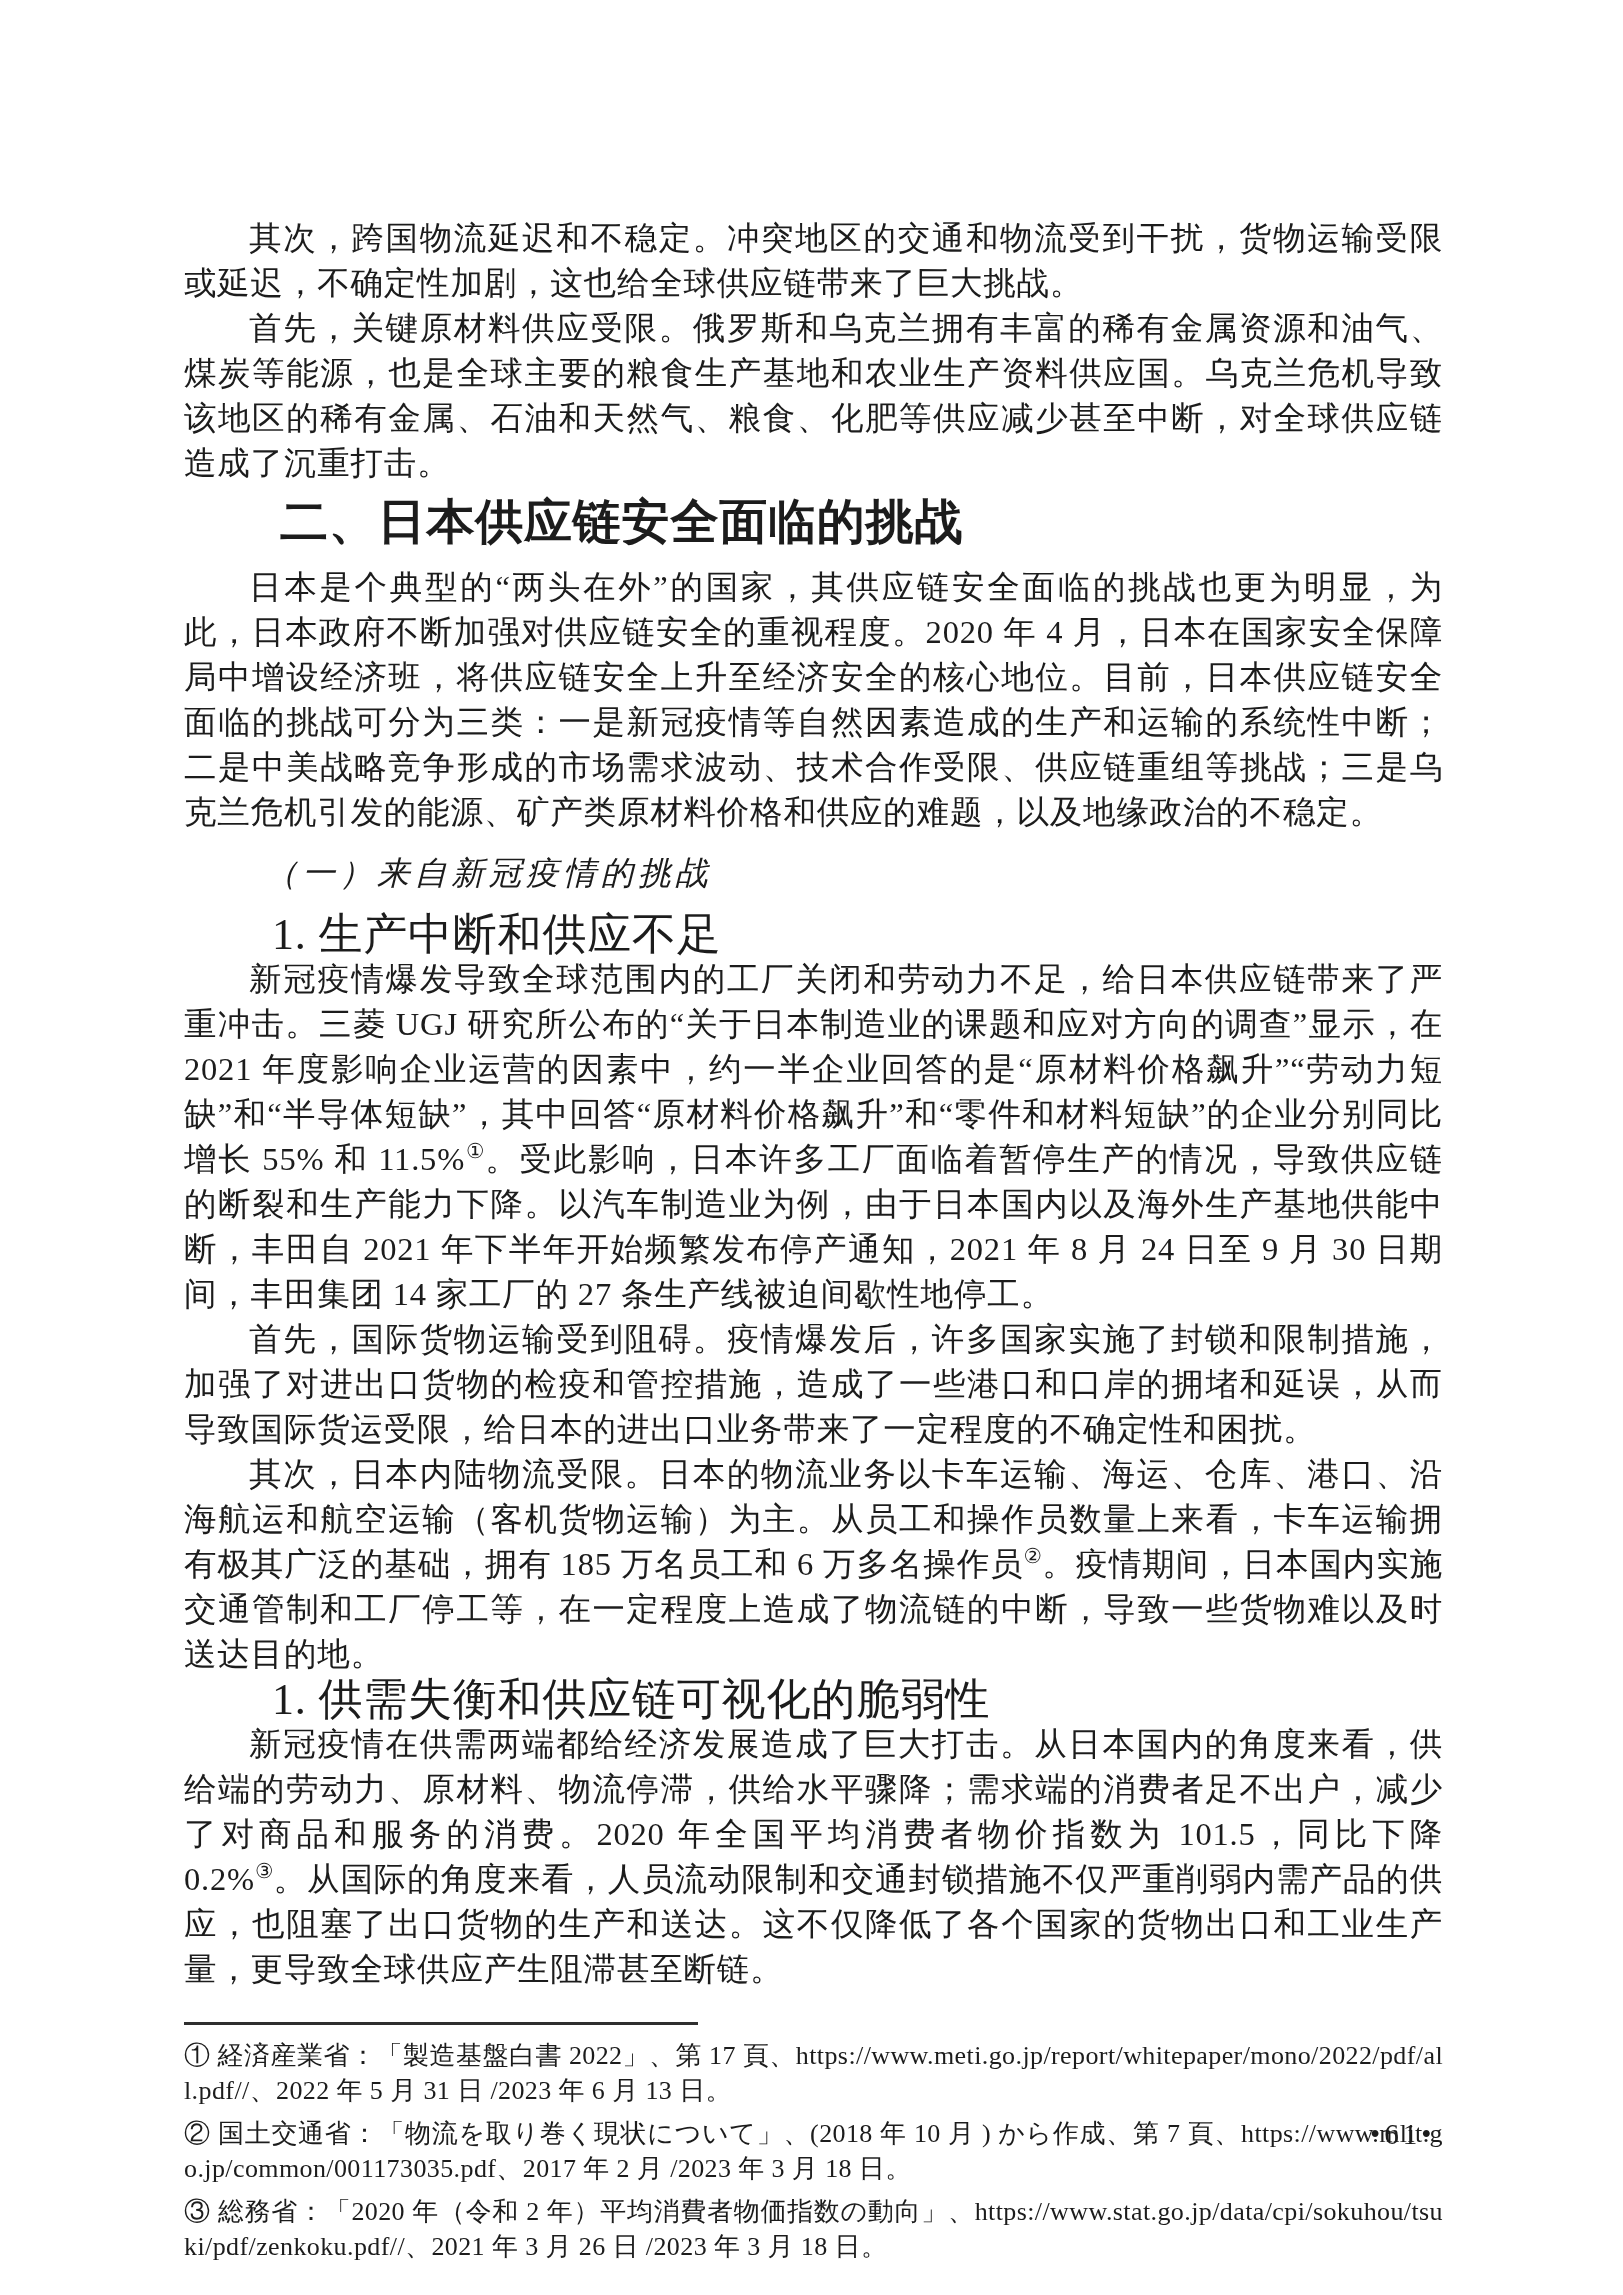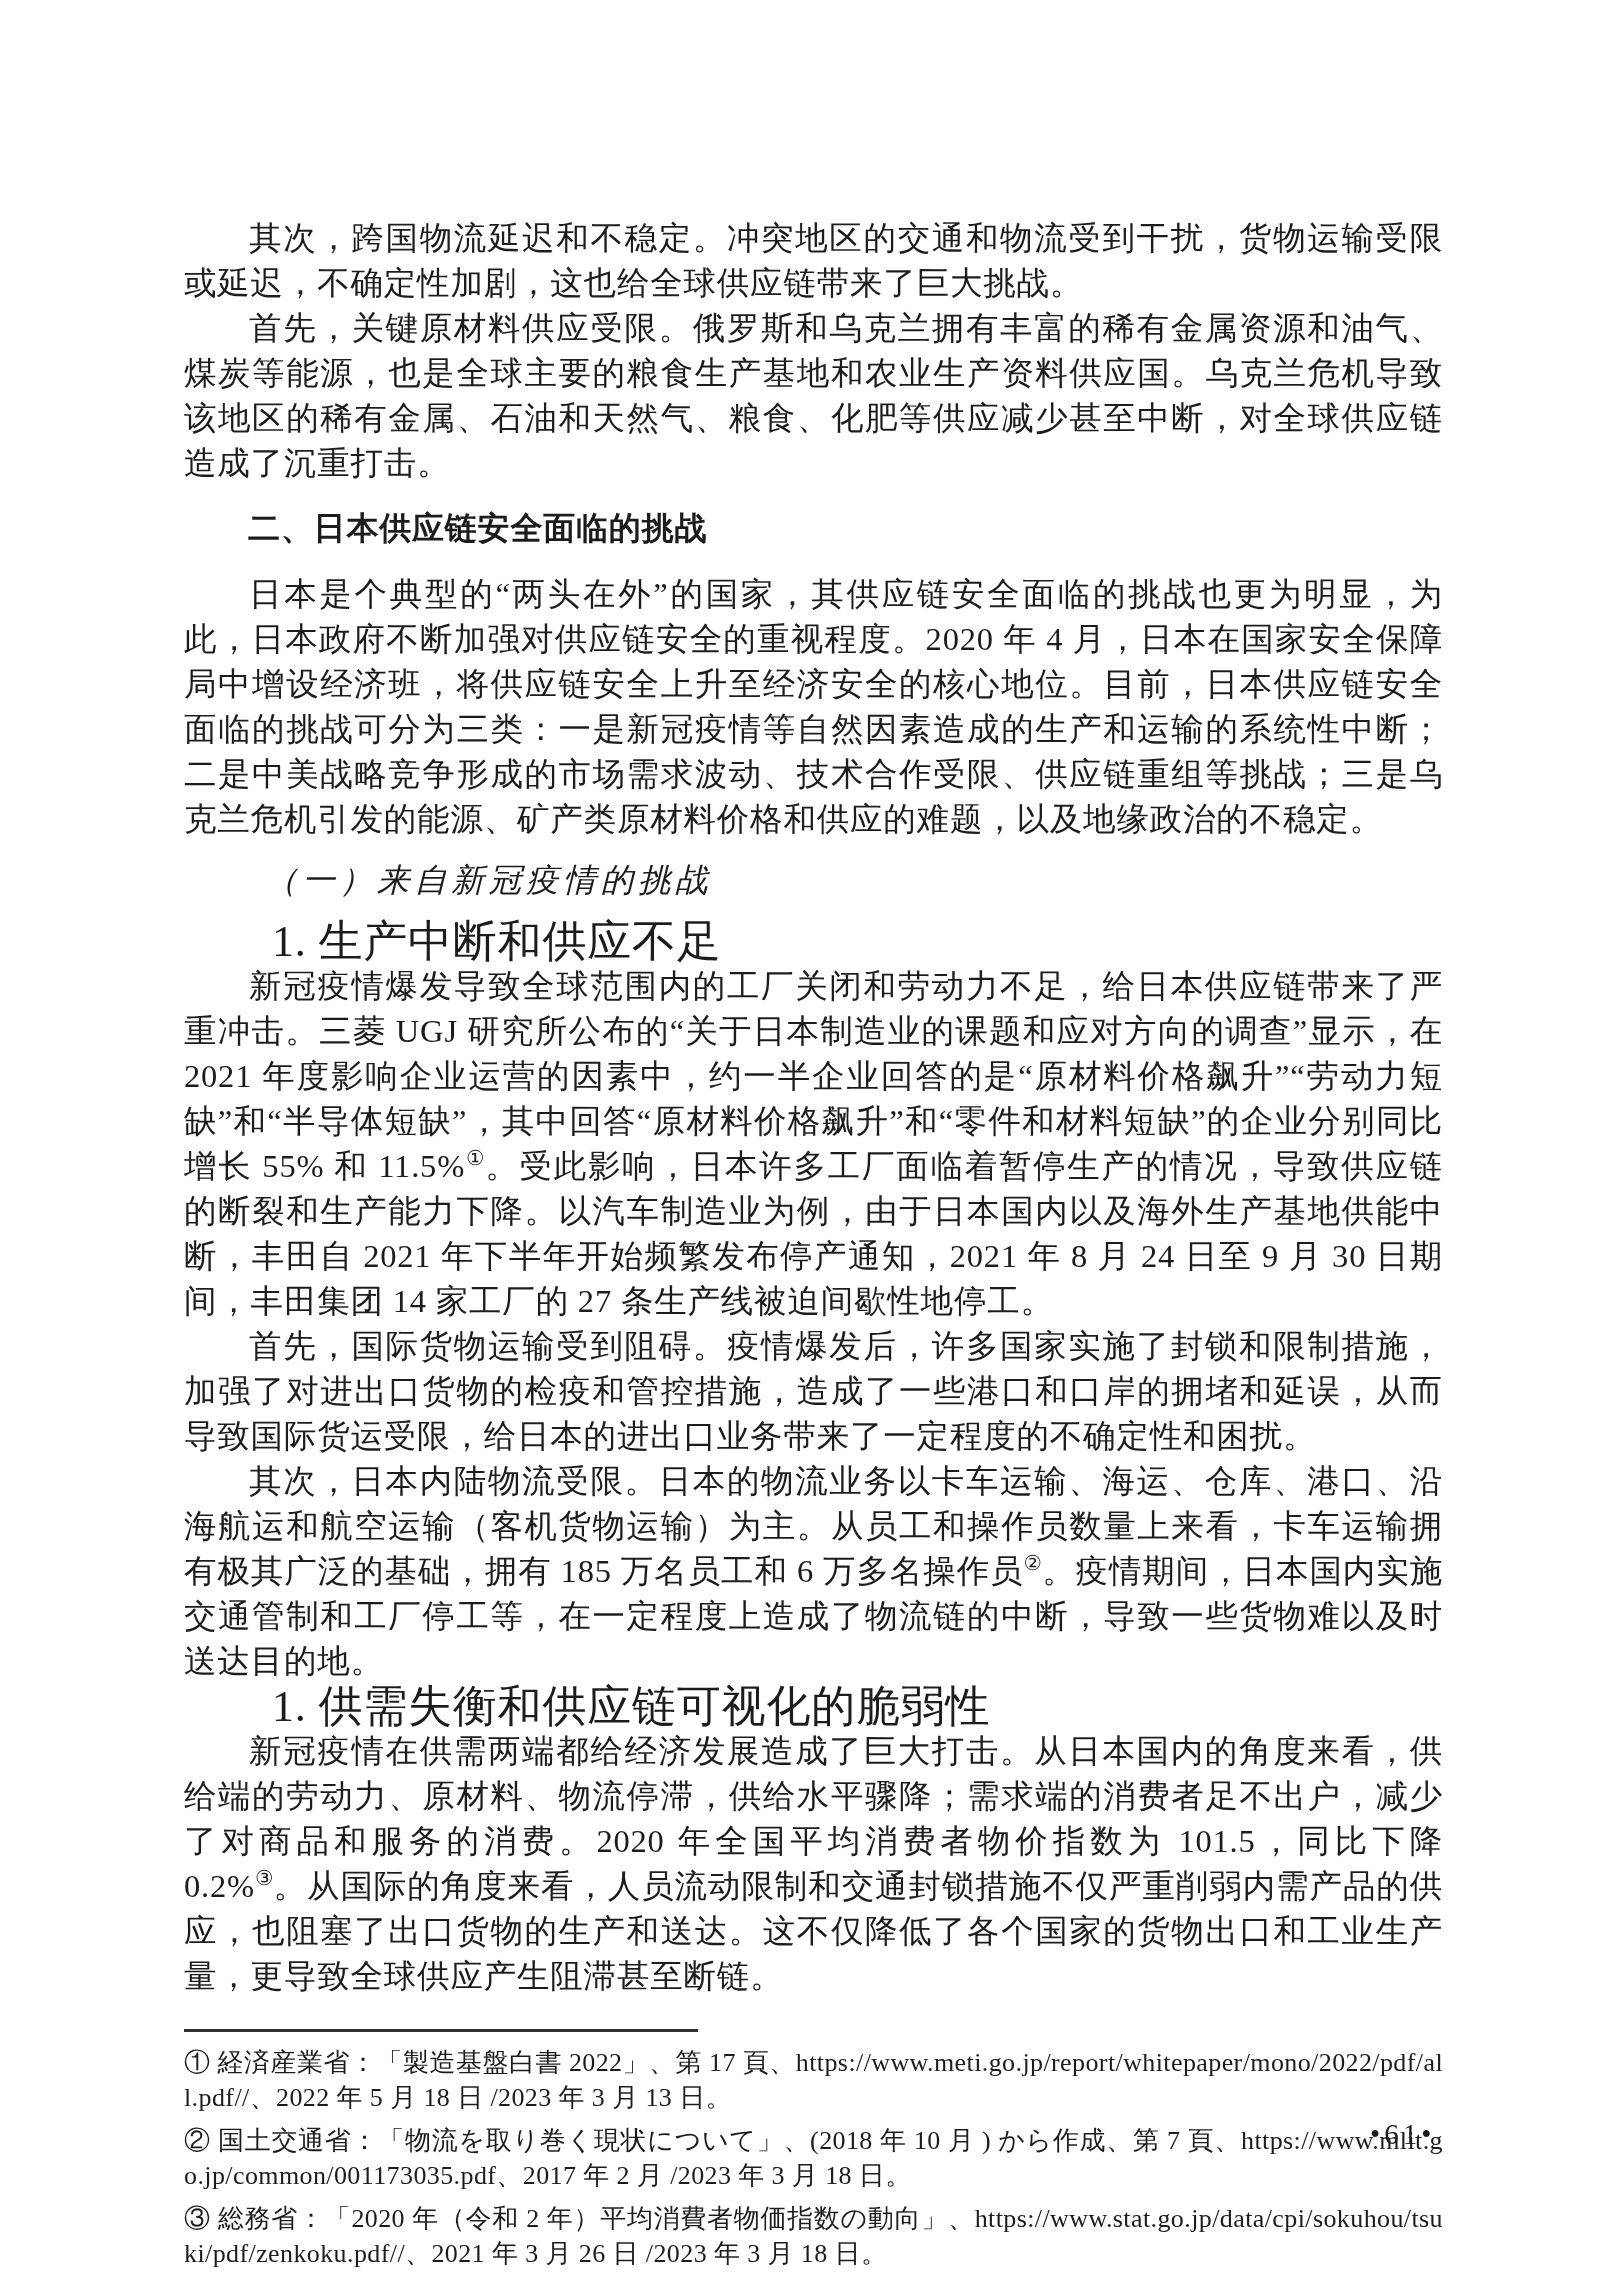--- a/index.html
+++ b/index.html
@@ -21,24 +21,24 @@
   }
   .body-p {
     margin: 0;
     font-size: 32.5px;
     line-height: 45px;
     text-align: justify;
     text-indent: 2em;
     letter-spacing: 0.8px;
   }
   .sec-heading {
-    margin: 18px 0 19px 0;
+    margin: 11px 0 19px 0;
     font-family: "Liberation Sans", "DejaVu Sans", sans-serif;
     font-weight: bold;
-    font-size: 32px;
+    font-size: 48px;
     line-height: 49px;
     text-indent: 2em;
     letter-spacing: 0.8px;
   }
   .sub-kai {
     margin: 16px;
     font-size: 32.5px;
     line-height: 45px;
     font-style: italic;
     text-indent: 2em;
@@ -107,21 +107,21 @@
     <p class="body-p">首先，国际货物运输受到阻碍。疫情爆发后，许多国家实施了封锁和限制措施，加强了对进出口货物的检疫和管控措施，造成了一些港口和口岸的拥堵和延误，从而导致国际货运受限，给日本的进出口业务带来了一定程度的不确定性和困扰。</p>
 
     <p class="body-p"><span>其次，日本内陆物流受限。日本的物流业务以卡车运输、海运、仓库、港口、沿海航运和航空运输（客机货物运输）为主。从员工和操作员数量上来看，卡车运输拥有极其广泛的基础，拥有 185 万名员工和 6 万多名操作员</span><sup>②</sup><span>。疫情期间，日本国内实施交通管制和工厂停工等，在一定程度上造成了物流链的中断，导致一些货物难以及时送达目的地。</span></p>
 
     <p class="num-heading">1. 供需失衡和供应链可视化的脆弱性</p>
 
     <p class="body-p"><span>新冠疫情在供需两端都给经济发展造成了巨大打击。从日本国内的角度来看，供给端的劳动力、原材料、物流停滞，供给水平骤降；需求端的消费者足不出户，减少了对商品和服务的消费。2020 年全国平均消费者物价指数为 101.5，同比下降 0.2%</span><sup>③</sup><span>。从国际的角度来看，人员流动限制和交通封锁措施不仅严重削弱内需产品的供应，也阻塞了出口货物的生产和送达。这不仅降低了各个国家的货物出口和工业生产量，更导致全球供应产生阻滞甚至断链。</span></p>
 
     <div class="footnotes">
       <div class="fn-rule"></div>
-      <p class="footnote">① 経済産業省：「製造基盤白書 2022」、第 17 頁、https://www.meti.go.jp/report/whitepaper/mono/2022/pdf/all.pdf//、2022 年 5 月 18 日 /2023 年 3 月 13 日。</p>
+      <p class="footnote">① 経済産業省：「製造基盤白書 2022」、第 17 頁、https://www.meti.go.jp/report/whitepaper/mono/2022/pdf/all.pdf//、2022 年 5 月 31 日 /2023 年 6 月 13 日。</p>
       <p class="footnote">② 国土交通省：「物流を取り巻く現状について」、(2018 年 10 月 ) から作成、第 7 頁、https://www.mlit.go.jp/common/001173035.pdf、2017 年 2 月 /2023 年 3 月 18 日。</p>
       <p class="footnote">③ 総務省：「2020 年（令和 2 年）平均消費者物価指数の動向」、https://www.stat.go.jp/data/cpi/sokuhou/tsuki/pdf/zenkoku.pdf//、2021 年 3 月 26 日 /2023 年 3 月 18 日。</p>
     </div>
 
   </div>
 
   <div class="page-number">•61•</div>
 </div>
 
 

